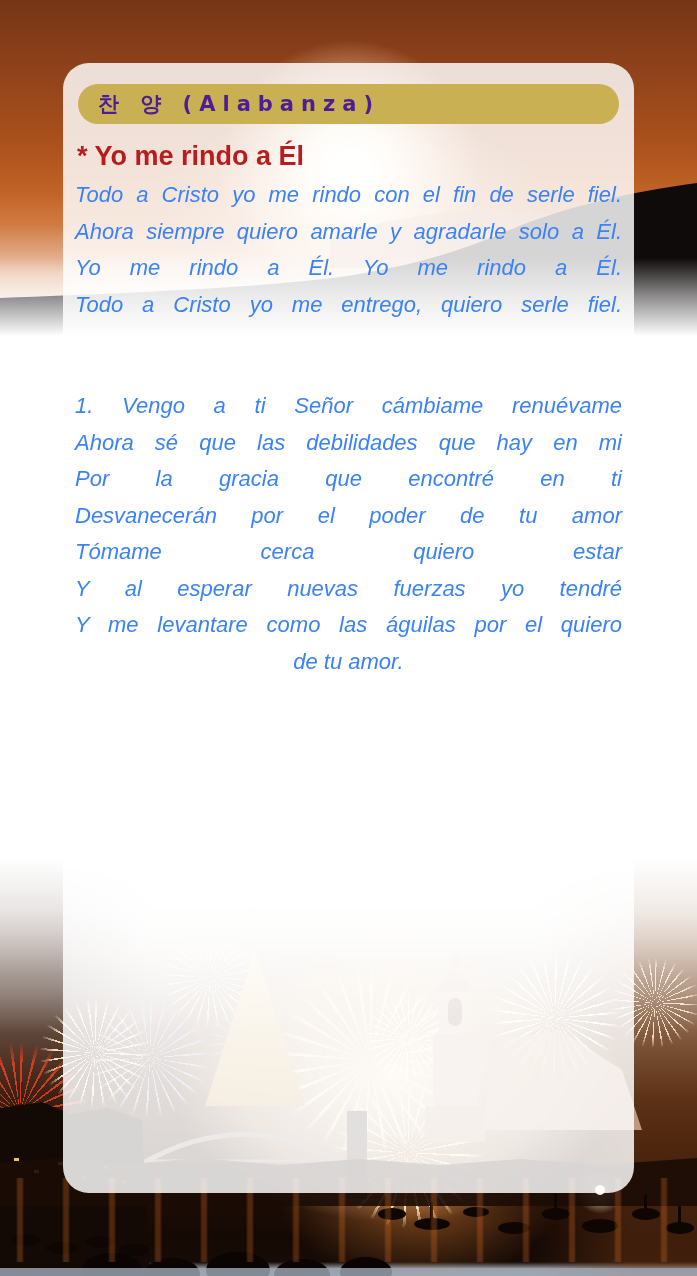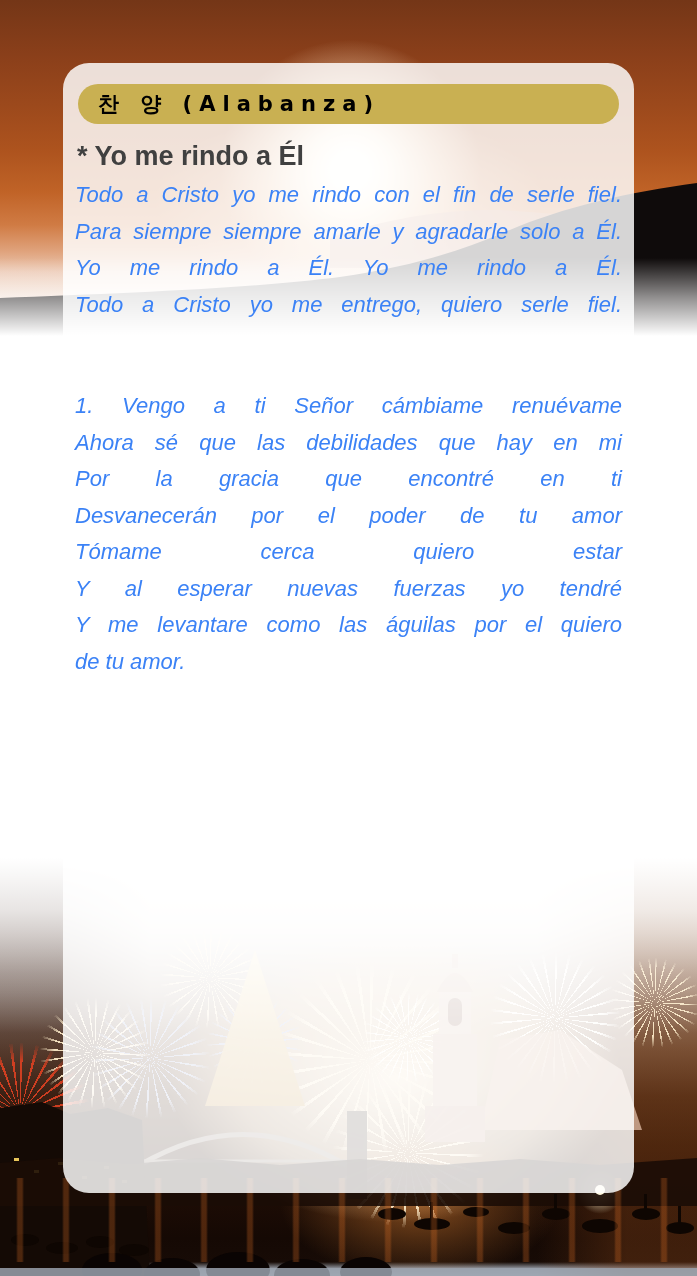--- a/index.html
+++ b/index.html
@@ -62,31 +62,31 @@
     position:absolute; left:63px; top:63px; width:571px; height:1130px; z-index:5;
     border-radius:26px; background:rgba(255,255,255,0.83);
   }
   .card-inner { position:absolute; left:0; top:0; right:0; padding:21px 12px 0 12px; box-sizing:border-box; }
 
   .pill {
     margin:0 3px; height:40px; border-radius:20px; background:#c9b052;
     display:flex; align-items:center; padding-left:20px; box-sizing:border-box;
   }
   .pill-label {
-    font-size:21px; font-weight:bold; letter-spacing:7px; color:#000000;
+    font-size:21px; font-weight:bold; letter-spacing:7px; color:#4c1d95;
     font-family:"DejaVu Sans","Liberation Sans",sans-serif;
     white-space:nowrap;
   }
 
   .song-title {
-    margin:17px 0 6px 2px; font-size:27px; line-height:30px; font-weight:bold; color:#404040;
+    margin:17px 0 6px 2px; font-size:27px; line-height:30px; font-weight:bold; color:#b91c1c;
   }
   .lyrics { font-style:italic; font-size:22px; line-height:36.5px; color:#3b82f6; }
   .jline  { text-align:justify; text-align-last:justify; }
-  .plain  { text-align:left; }
+  .plain  { text-align:center; }
   .song-2 { margin-top:65px; }
 </style>
 </head>
 <body>
 
 <div class="stage">
 
   <div class="bg-top">
     <svg width="697" height="345" viewBox="0 0 697 345">
       <path d="M330,238 C400,214 470,206 530,212 C590,218 645,214 697,204 L697,268 L330,268 Z" fill="rgba(186,140,130,0.45)"></path>
@@ -175,21 +175,21 @@
     <div class="card-inner">
 
       <div class="pill">
         <span class="pill-label">찬 양 (Alabanza)</span>
       </div>
 
       <div class="song song-1">
         <div class="song-title">* Yo me rindo a Él</div>
         <div class="lyrics">
           <div class="jline">Todo a Cristo yo me rindo con el fin de serle fiel.</div>
-          <div class="jline">Para siempre siempre amarle y agradarle solo a Él.</div>
+          <div class="jline">Ahora siempre quiero amarle y agradarle solo a Él.</div>
           <div class="jline">Yo me rindo a Él. Yo me rindo a Él.</div>
           <div class="jline">Todo a Cristo yo me entrego, quiero serle fiel.</div>
         </div>
       </div>
 
       <div class="song song-2">
         <div class="lyrics">
           <div class="jline">1. Vengo a ti Señor cámbiame renuévame</div>
           <div class="jline">Ahora sé que las debilidades que hay en mi</div>
           <div class="jline">Por la gracia que encontré en ti</div>

